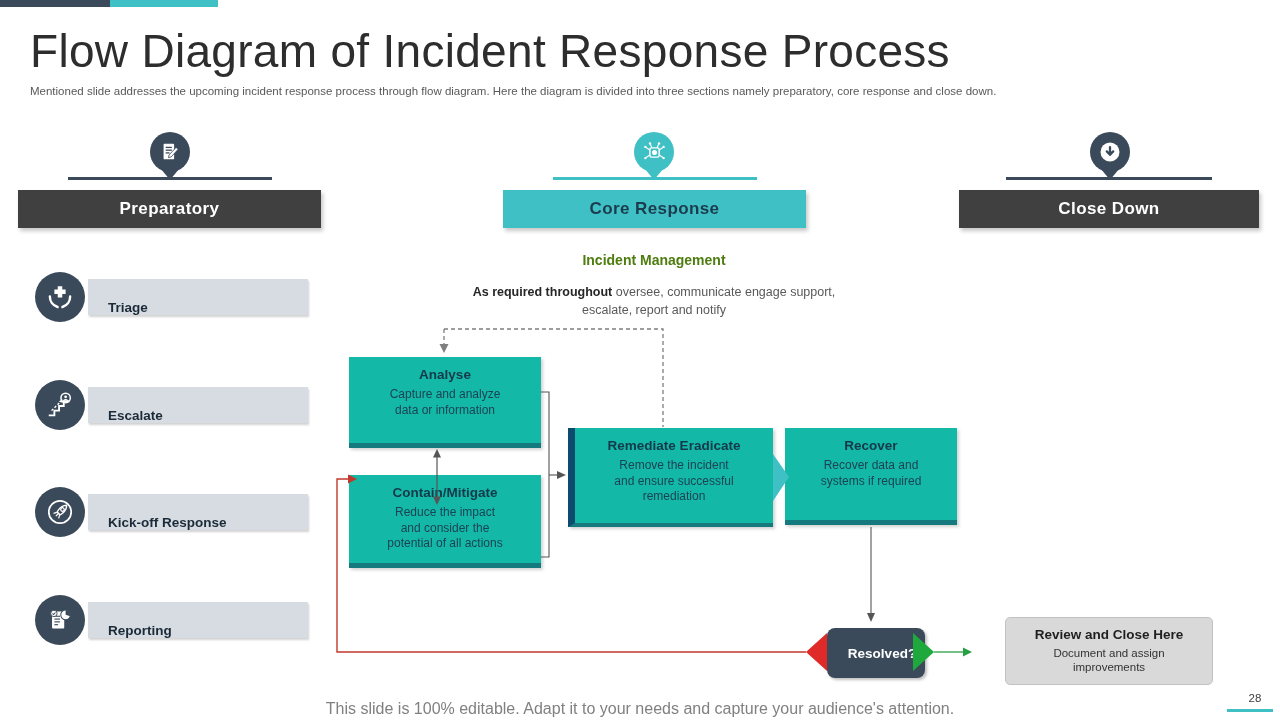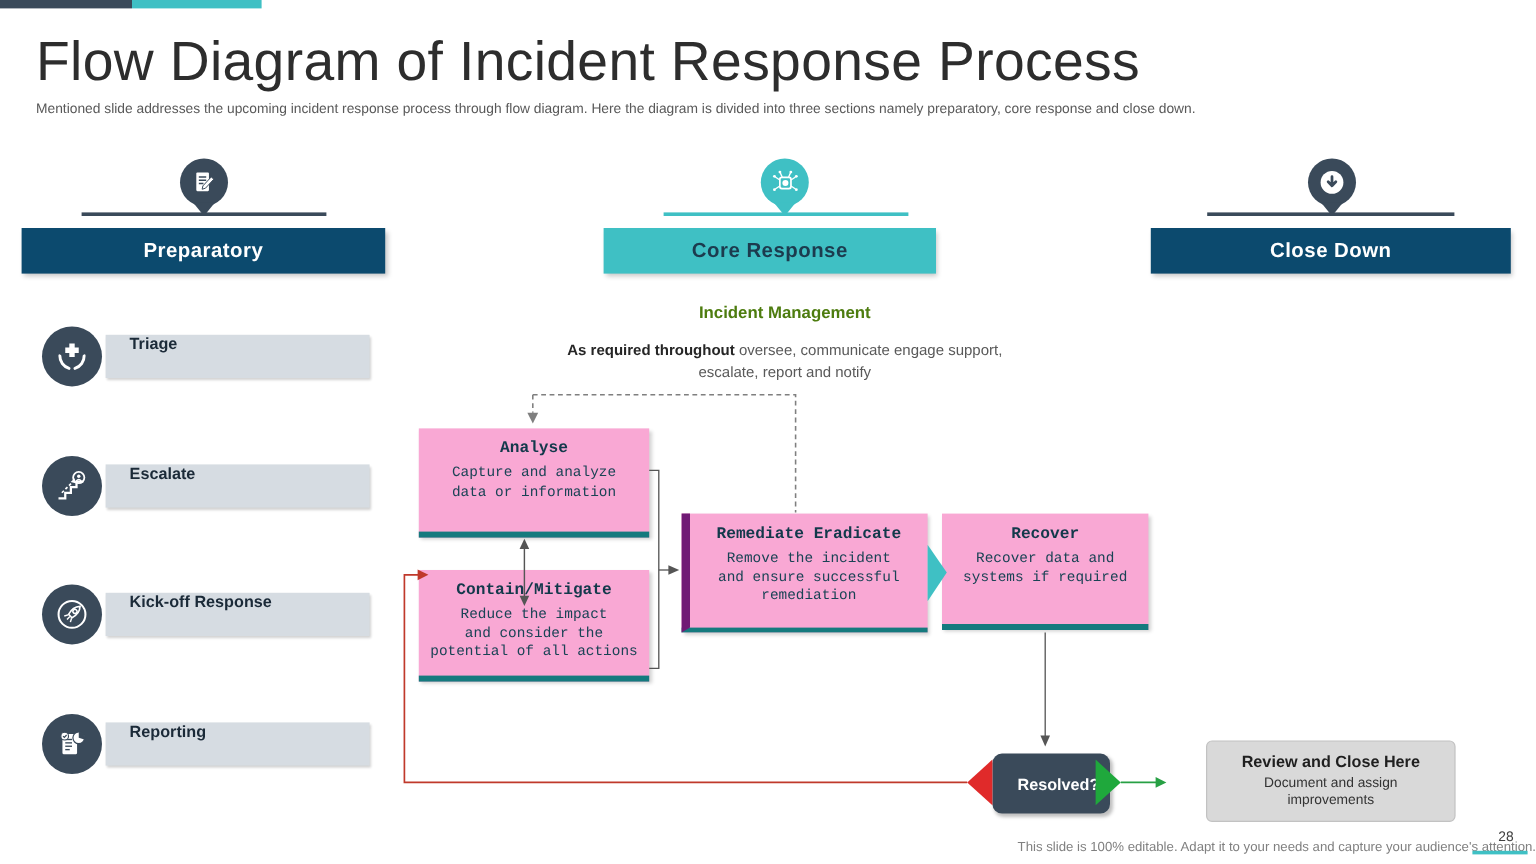--- a/index.html
+++ b/index.html
@@ -14,53 +14,53 @@
   
   .pin{position:absolute;width:40px;height:40px;border-radius:50%;display:flex;align-items:center;justify-content:center;}
   .pin::after{content:'';position:absolute;top:37px;left:50%;transform:translateX(-50%);
               border:9px solid transparent;border-bottom:none;}
   .pin.dark{background:#3a4a5a;}  .pin.dark::after{border-top:11px solid #3a4a5a;}
   .pin.teal{background:#3fc0c4;}  .pin.teal::after{border-top:11px solid #3fc0c4;}
   .sec-line{position:absolute;top:177px;height:3px;}
   .sec-line.dark{background:#3a4a5a;} .sec-line.teal{background:#3fc0c4;}
   .sec-bar{position:absolute;top:190px;height:38px;display:flex;align-items:center;justify-content:center;
            font-weight:700;font-size:17px;letter-spacing:.4px;box-shadow:2px 3px 4px rgba(0,0,0,.22);}
-  .sec-bar.dark{background:#0c4a6e;color:#ffffff;}
+  .sec-bar.dark{background:#404040;color:#ffffff;}
   .sec-bar.teal{background:#3fc0c4;color:#1c3b4e;}
   
-  .pi-bar{position:absolute;left:88px;width:220px;height:36px;background:#d6dce2;display:flex;align-items:flex-start;
+  .pi-bar{position:absolute;left:88px;width:220px;height:36px;background:#d6dce2;display:flex;align-items:flex-end;
           padding-left:20px;box-sizing:border-box;font-weight:700;font-size:13.5px;color:#1b2a38;
           box-shadow:1px 2px 2px rgba(0,0,0,.18);}
   .pi-circle{position:absolute;left:35px;width:50px;height:50px;border-radius:50%;background:#3a4a5a;
              display:flex;align-items:center;justify-content:center;}
   
   .im{position:absolute;left:404px;top:252px;width:500px;text-align:center;}
   .im-title{font-size:14px;font-weight:700;color:#4d7c0f;margin-bottom:0;}
   .im-lead{font-size:12.5px;color:#595959;line-height:1.4;white-space:pre-line;margin-top:16px;}
   .im-lead b{color:#262626;}
   
-  .fbox{position:absolute;background:#f9a8d4;text-align:center;box-sizing:border-box;
-        box-shadow:2px 2px 3px rgba(0,0,0,.18);font-family:Liberation Mono, monospace;}
+  .fbox{position:absolute;background:#14b8a6;text-align:center;box-sizing:border-box;
+        box-shadow:2px 2px 3px rgba(0,0,0,.18);}
   .ft{font-weight:700;font-size:13.5px;color:#13394b;margin:10px 4px 5px;}
   .fb{font-size:12px;line-height:1.3;color:#1a4355;white-space:pre-line;}
   .analyse{left:349px;top:357px;width:192px;height:91px;border-bottom:5px solid #157a7e;}
   .contain{left:349px;top:475px;width:192px;height:93px;border-bottom:5px solid #157a7e;}
-  .remediate{left:568px;top:428px;width:205px;height:99px;border-left:7px solid #701a75;border-bottom:4px solid #157a7e;}
+  .remediate{left:568px;top:428px;width:205px;height:99px;border-left:7px solid #0c4a6e;border-bottom:4px solid #157a7e;}
   .recover{left:785px;top:428px;width:172px;height:97px;border-bottom:5px solid #157a7e;}
   .resolved{position:absolute;left:827px;top:628px;width:86px;height:50px;background:#3a4a5a;border-radius:8px;
             color:#fff;font-weight:700;font-size:13.5px;display:flex;align-items:center;justify-content:center;
             box-shadow:2px 2px 3px rgba(0,0,0,.25);padding-left:12px;}
   .review{position:absolute;left:1005px;top:617px;width:208px;height:68px;background:#d9d9d9;
           border:1px solid #c2c2c2;border-radius:5px;box-sizing:border-box;text-align:center;}
   .review .ft{color:#1f1f1f;margin:9px 4px 4px;}
   .review .fb{font-size:11.5px;color:#333;line-height:1.25;}
   
   .overlay{position:absolute;left:0;top:0;width:1280px;height:720px;pointer-events:none;}
   
-  .footer{position:absolute;left:0;right:0;top:700px;text-align:right;font-size:11px;color:#808080;}
+  .footer{position:absolute;left:0;right:0;top:700px;text-align:center;font-size:16px;color:#808080;}
   .pageno{position:absolute;left:1238px;top:692px;width:34px;text-align:center;font-size:11.5px;color:#404040;}
   .pageno-line{position:absolute;left:1227px;top:709px;width:46px;height:3px;background:#3fc0c4;}
 </style>
 </head>
 <body>
 
 <div class="slide">
 
   <div class="topbar-dark"></div>
   <div class="topbar-teal"></div>
@@ -100,21 +100,21 @@
         <circle cx="5.2" cy="9.4" r="1.4"></circle>
           <circle cx="5.2" cy="22.6" r="1.4"></circle>
         <circle cx="26.8" cy="9.4" r="1.4"></circle>
           <circle cx="26.8" cy="22.6" r="1.4"></circle>
         <circle cx="10.6" cy="5.2" r="1.4"></circle>
           <circle cx="21.4" cy="5.2" r="1.4"></circle>
       </g>
     </svg>
   </div>
   <div class="sec-line teal" style="left:553px;width:204px;"></div>
-  <div class="sec-bar teal" style="left:503px;width:277px;">
+  <div class="sec-bar teal" style="left:503px;width:303px;">
     <span>Core Response</span>
   </div>
 
   <div class="pin dark" style="left:1090px;top:132px;">
     <svg width="24" height="24" viewBox="0 0 24 24">
       <circle cx="12" cy="12" r="9.5" fill="#fff"></circle>
       <path d="M12 7.2 V14.2 M8.8 11.4 L12 14.8 L15.2 11.4" stroke="#3a4a5a" stroke-width="2.3" fill="none" stroke-linecap="round" stroke-linejoin="round"></path>
     </svg>
   </div>
   <div class="sec-line dark" style="left:1006px;width:206px;"></div>

